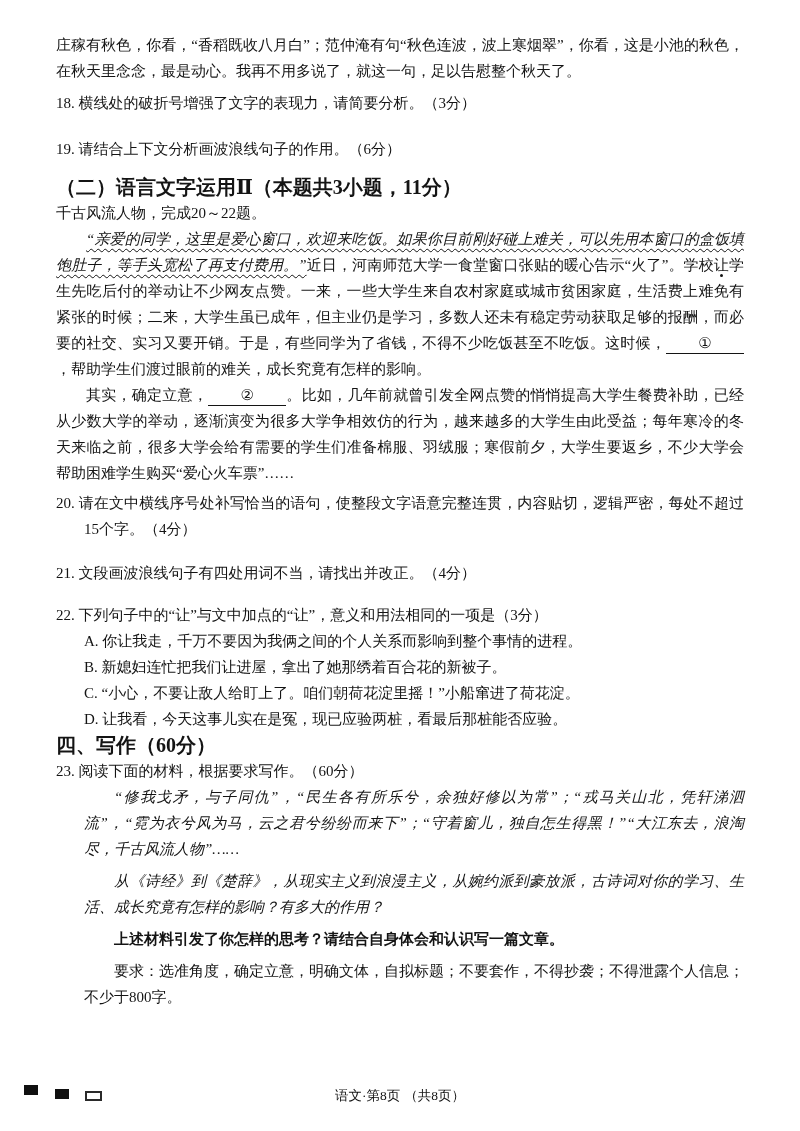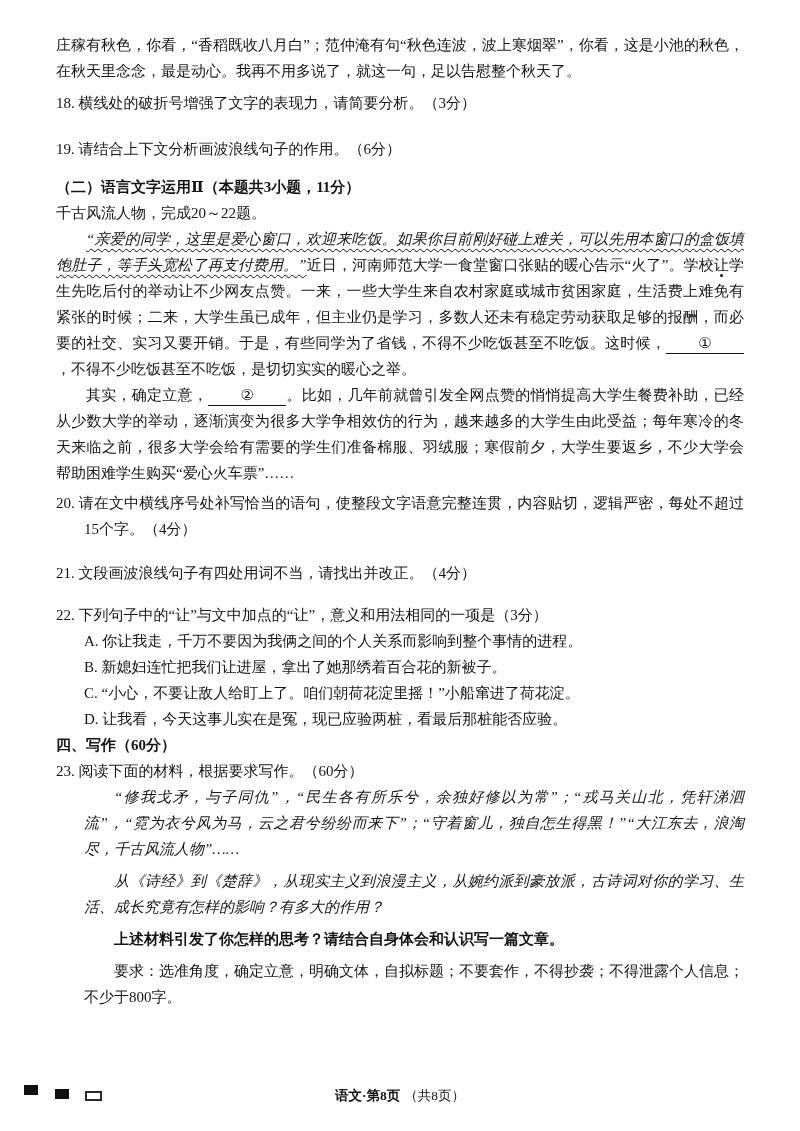--- a/index.html
+++ b/index.html
@@ -9,21 +9,21 @@
     font-family:"Liberation Serif","DejaVu Serif",serif;
     font-size:15px; line-height:26px;
   }
   .page-content { padding:32px 56px 0 56px; text-align:justify; }
   .lead-para { margin-bottom:6px; }
   .question { padding-left:28px; text-indent:-28px; }
   .q18 { margin-bottom:20px;font-family:Liberation Serif, serif; }
   .q19 { margin-bottom:12px; }
   .q20 { margin-top:4px; margin-bottom:18px; }
   .q21 { margin-bottom:16px; }
-  .section-heading { font-weight:bold; font-size:15px; }
+  .section-heading { font-weight:bold; font-size:20px; }
   .passage-para { text-indent:2em; }
   .wavy {
     font-style:italic;
     text-decoration-line:underline;
     text-decoration-style:wavy;
     text-decoration-thickness:1px;
     text-underline-offset:4px;
   }
   .dot-under { position:relative; }
   .dot-under::after {
@@ -36,21 +36,21 @@
   }
   .options { margin-left:28px; }
   .material { margin-left:28px; }
   .material p { text-indent:2em; margin-bottom:6px; }
   .m-italic { font-style:italic; }
   .m-bold { font-weight:bold; }
   .footer {
     position:absolute; left:0; right:0; top:1083px;
     text-align:center; font-size:13.5px;
   }
-  .footer-strong { font-weight:bold;text-align:right; }
+  .footer-strong { font-weight:normal;text-align:right; }
   .footer-normal { margin-left:4px; }
   .print-marks { position:absolute; left:24px; top:1084px; width:140px; height:22px; }
   .mark { position:absolute; display:block; }
   .mark-1 { left:0; top:1px; width:14px; height:10px; background:#101010; }
   .mark-2 { left:31px; top:5px; width:14px; height:10px; background:#101010; }
   .mark-3 { left:61px; top:7px; width:17px; height:10px; border:2px solid #2a2a2a; background:#fff; }
 </style>
 </head>
 <body>
 
@@ -59,21 +59,21 @@
   <p class="lead-para">庄稼有秋色，你看，“香稻既收八月白”；范仲淹有句“秋色连波，波上寒烟翠”，你看，这是小池的秋色，在秋天里念念，最是动心。我再不用多说了，就这一句，足以告慰整个秋天了。</p>
 
   <p class="question q18">18. 横线处的破折号增强了文字的表现力，请简要分析。（3分）</p>
 
   <p class="question q19">19. 请结合上下文分析画波浪线句子的作用。（6分）</p>
 
   <h3 class="section-heading">（二）语言文字运用Ⅱ（本题共3小题，11分）</h3>
 
   <p>千古风流人物，完成20～22题。</p>
 
-  <p class="passage-para"><span class="wavy">“亲爱的同学，这里是爱心窗口，欢迎来吃饭。如果你目前刚好碰上难关，可以先用本窗口的盒饭填饱肚子，等手头宽松了再支付费用。”</span><span>近日，河南师范大学一食堂窗口张贴的暖心告示“火了”。学校</span><span class="dot-under">让</span><span>学生先吃后付的举动让不少网友点赞。一来，一些大学生来自农村家庭或城市贫困家庭，生活费上难免有紧张的时候；二来，大学生虽已成年，但主业仍是学习，多数人还未有稳定劳动获取足够的报酬，而必要的社交、实习又要开销。于是，有些同学为了省钱，不得不少吃饭甚至不吃饭。这时候，</span><span class="blank">①</span><span>，不得不少吃饭甚至不吃饭，是切切实实的暖心之举。</span></p>
+  <p class="passage-para"><span class="wavy">“亲爱的同学，这里是爱心窗口，欢迎来吃饭。如果你目前刚好碰上难关，可以先用本窗口的盒饭填饱肚子，等手头宽松了再支付费用。”</span><span>近日，河南师范大学一食堂窗口张贴的暖心告示“火了”。学校</span><span class="dot-under">让</span><span>学生先吃后付的举动让不少网友点赞。一来，一些大学生来自农村家庭或城市贫困家庭，生活费上难免有紧张的时候；二来，大学生虽已成年，但主业仍是学习，多数人还未有稳定劳动获取足够的报酬，而必要的社交、实习又要开销。于是，有些同学为了省钱，不得不少吃饭甚至不吃饭。这时候，</span><span class="blank">①</span><span>，帮助学生们渡过眼前的难关，成长究竟有怎样的影响。</span></p>
 
   <p class="passage-para"><span>其实，确定立意，</span><span class="blank">②</span><span>。比如，几年前就曾引发全网点赞的悄悄提高大学生餐费补助，已经从少数大学的举动，逐渐演变为很多大学争相效仿的行为，越来越多的大学生由此受益；每年寒冷的冬天来临之前，很多大学会给有需要的学生们准备棉服、羽绒服；寒假前夕，大学生要返乡，不少大学会帮助困难学生购买“爱心火车票”……</span></p>
 
   <p class="question q20">20. 请在文中横线序号处补写恰当的语句，使整段文字语意完整连贯，内容贴切，逻辑严密，每处不超过15个字。（4分）</p>
 
   <p class="question q21">21. 文段画波浪线句子有四处用词不当，请找出并改正。（4分）</p>
 
   <p class="question">22. 下列句子中的“让”与文中加点的“让”，意义和用法相同的一项是（3分）</p>
   <div class="options">
     <p>A. 你让我走，千万不要因为我俩之间的个人关系而影响到整个事情的进程。</p>

